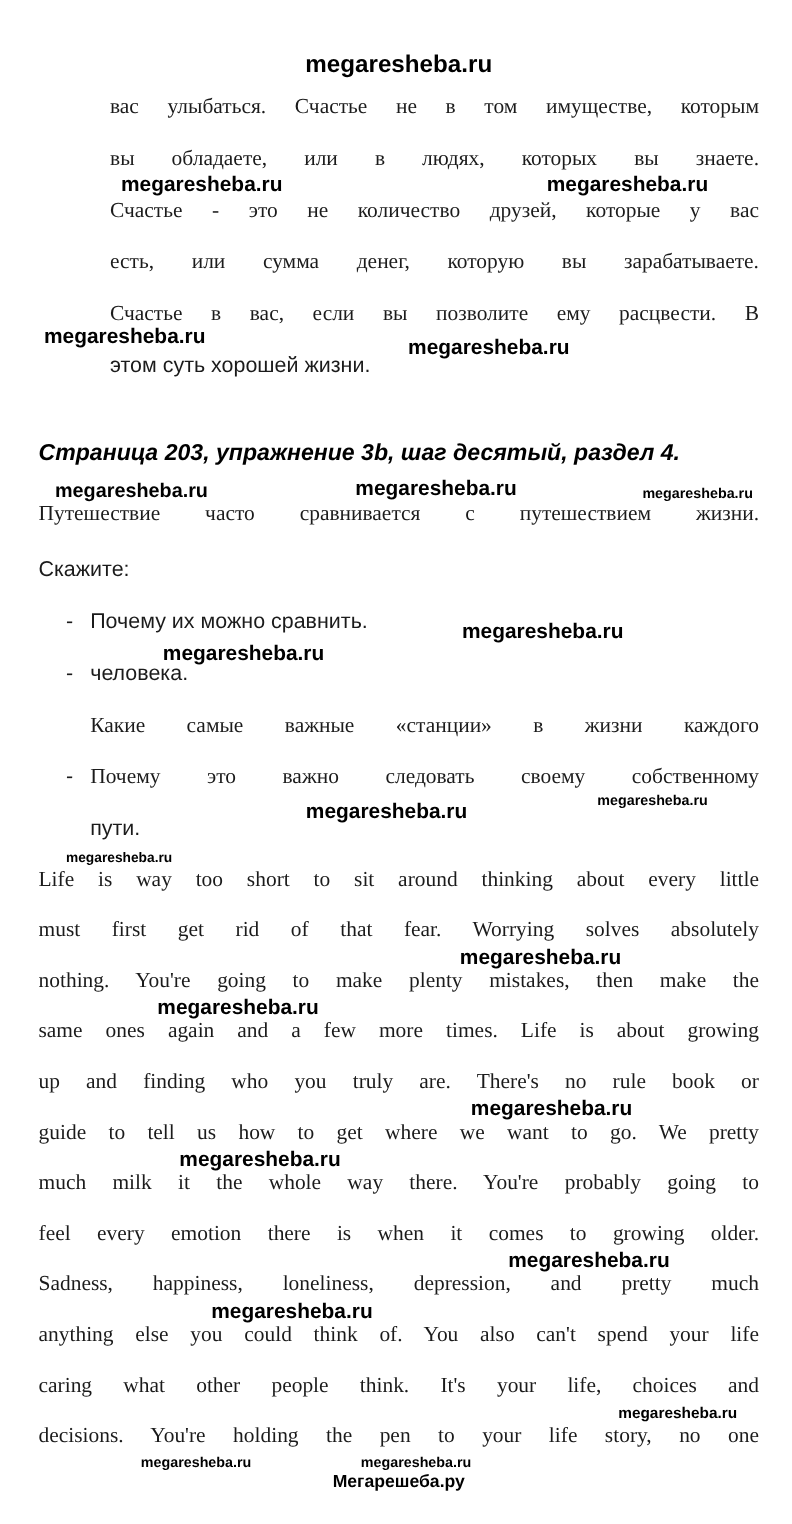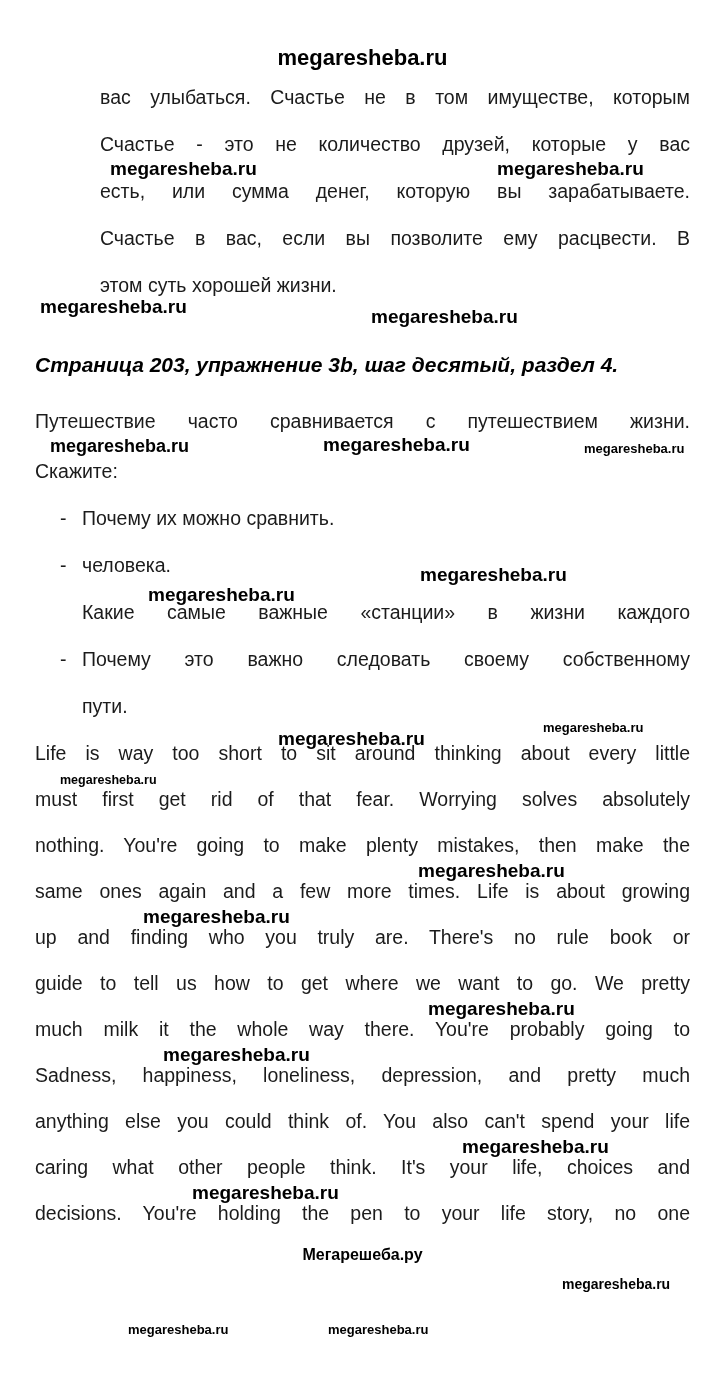--- a/index.html
+++ b/index.html
@@ -12,21 +12,21 @@
     color:#1b1b1b;
     font-family:"Liberation Sans","DejaVu Sans",sans-serif;
     font-size:19.5px;
     overflow:hidden;
     margin-top:36px;
   }
   .header{padding-top:6px;height:32px;line-height:32px;font-size:22px;font-weight:bold;text-align:center;color:#000;}
   .footer{padding-top:10px;font-size:16px;font-weight:bold;text-align:center;color:#000;}
 
   .line{overflow:hidden;}
-  .jl{text-align:justify;}
+  .jl{text-align:justify;font-family:Liberation Serif, serif;}
   .jl::after{content:"";display:inline-block;width:100%;height:0;}
 
   .para1{margin-left:65px;}
   .para1 .line{height:47px;line-height:47px;}
 
   .heading{margin-top:40px;height:32px;line-height:32px;font-size:21px;font-weight:bold;color:#000;font-style:italic;}
   .para2{margin-top:24px;height:32px;line-height:32px;}
   .para3{margin-top:18px;height:32px;line-height:32px;}
 
   .list{margin-top:8px;}
@@ -46,20 +46,21 @@
 </style>
 </head>
 <body>
 
 <div id="page">
 
   <div class="header">megaresheba.ru</div>
 
   <div class="para1">
     <div class="line jl">вас улыбаться. Счастье не в том имуществе, которым</div>
+    <div class="line jl">вы обладаете, или в людях, которых вы знаете.</div>
     <div class="line jl">Счастье - это не количество друзей, которые у вас</div>
     <div class="line jl">есть, или сумма денег, которую вы зарабатываете.</div>
     <div class="line jl">Счастье в вас, если вы позволите ему расцвести. В</div>
     <div class="line">этом суть хорошей жизни.</div>
   </div>
 
   <div class="heading">Страница 203, упражнение 3b, шаг десятый, раздел 4.</div>
 
   <div class="para2 line jl">Путешествие часто сравнивается с путешествием жизни.</div>
 
@@ -83,20 +84,21 @@
   </div>
 
   <div class="english">
     <div class="line jl">Life is way too short to sit around thinking about every little</div>
     <div class="line jl">must first get rid of that fear. Worrying solves absolutely</div>
     <div class="line jl">nothing. You're going to make plenty mistakes, then make the</div>
     <div class="line jl">same ones again and a few more times. Life is about growing</div>
     <div class="line jl">up and finding who you truly are. There's no rule book or</div>
     <div class="line jl">guide to tell us how to get where we want to go. We pretty</div>
     <div class="line jl">much milk it the whole way there. You're probably going to</div>
+    <div class="line jl">feel every emotion there is when it comes to growing older.</div>
     <div class="line jl">Sadness, happiness, loneliness, depression, and pretty much</div>
     <div class="line jl">anything else you could think of. You also can't spend your life</div>
     <div class="line jl">caring what other people think. It's your life, choices and</div>
     <div class="line jl">decisions. You're holding the pen to your life story, no one</div>
   </div>
 
   <div class="footer">Мегарешеба.ру</div>
 
   <div class="wm b19" style="left:110px;top:122px">megaresheba.ru</div>
   <div class="wm b19" style="left:497px;top:122px">megaresheba.ru</div>

